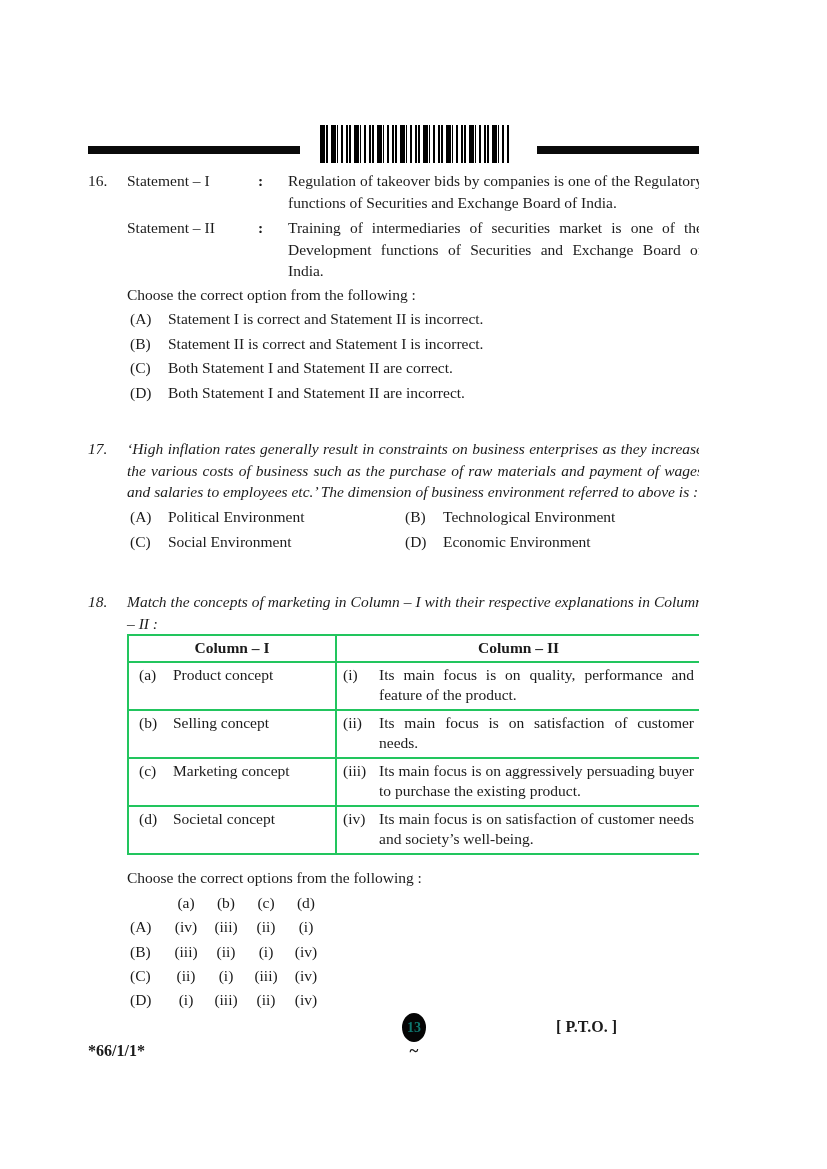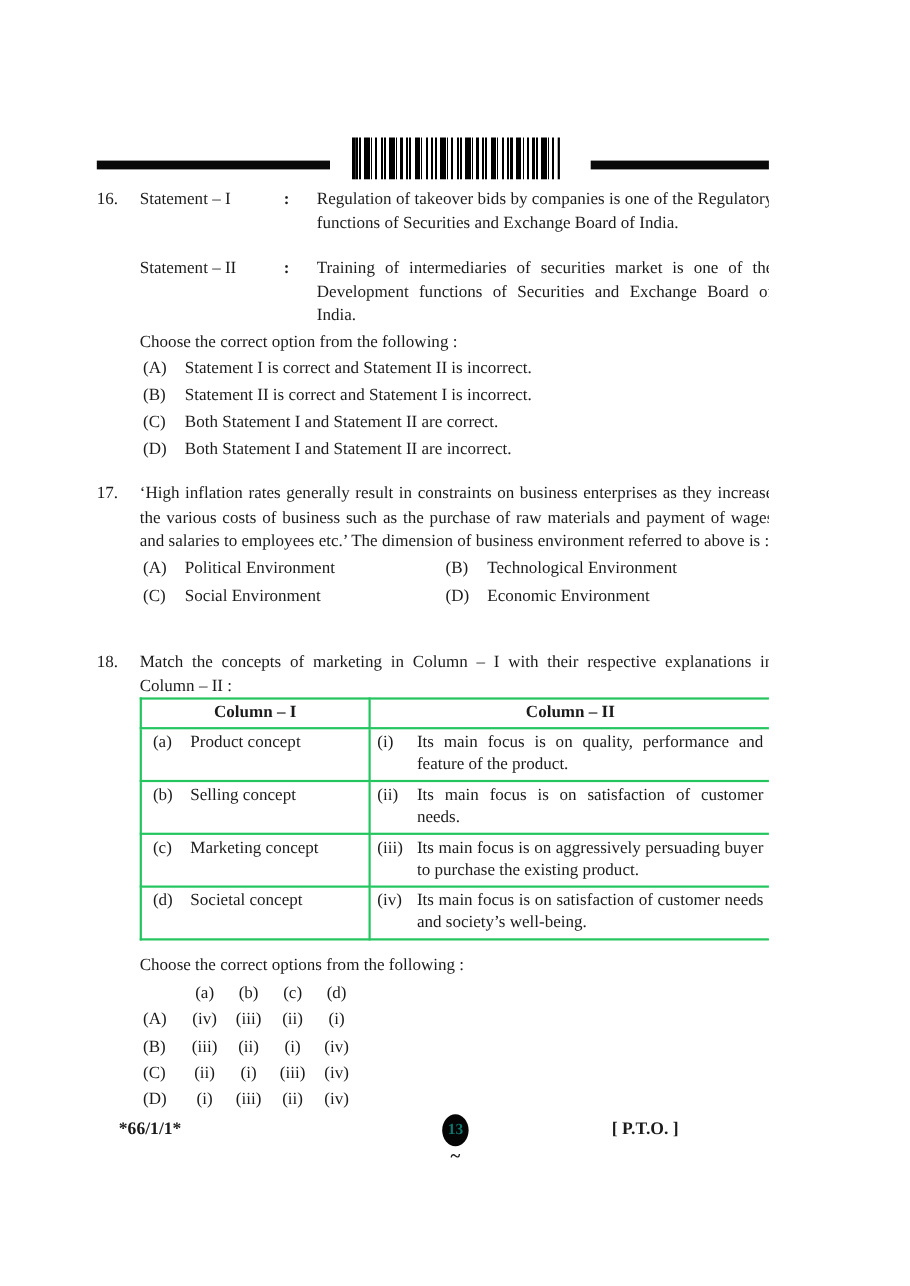--- a/index.html
+++ b/index.html
@@ -22,32 +22,32 @@
     border-left:3px solid #000; border-right:2px solid #000;
   }
 
   
   .qblock { position:absolute; left:88px; width:657px; }
   #q16 { top:170px; }
   #q17 { top:438px; }
   #q18 { top:591px; }
 
   .stmt-row { display:grid; grid-template-columns:39px 131px 30px 1fr; }
-  .stmt-row.second { margin-top:20px; }
+  .stmt-row.second { margin-top:4px; }
   .stmt-label { font-weight:normal; }
   .stmt-colon { font-weight:bold; }
   .stmt-text { margin-right:42px; text-align:justify; }
 
   .choose-row { margin-left:39px; margin-top:2px; display:flex; justify-content:space-between; padding-right:10px; }
   .marks { font-weight:bold; }
 
   .opts { margin-left:42px; margin-top:1px; }
   .opt { display:grid; grid-template-columns:38px 1fr; margin-top:3px; }
 
-  .qrow { display:grid; grid-template-columns:39px 1fr; position:relative; }
+  .qrow { display:grid; grid-template-columns:39px 1fr; position:relative;font-style:italic; }
   .qtext { margin-right:42px; text-align:justify; }
   .marks-br { position:absolute; right:10px; bottom:0; font-weight:bold; }
 
   .opt2 { margin-left:42px; display:grid; grid-template-columns:38px 237px 38px 1fr; margin-top:3.5px; }
 
   
   .mtable { margin-left:39px; width:573px; border-collapse:collapse; table-layout:fixed; }
   .mtable th, .mtable td {
     border:2px solid #22c55e; vertical-align:top;
     padding:2px 6px 3px 6px; line-height:20.5px; font-size:15.5px;
@@ -58,21 +58,21 @@
   .cr-label { width:36px; flex:0 0 36px; }
   .cr-text  { flex:1; text-align:justify; }
 
   .choose2 { margin-left:39px; margin-top:12px; }
   .matrix { margin-left:42px; margin-top:4px; }
   .mrow { display:grid; grid-template-columns:36px 40px 40px 40px 40px; height:24.3px; }
   .mcell { text-align:center; }
   .mlabel { text-align:left; }
 
   
-  .f-left  { position:absolute; left:88px; top:1016px; font-weight:bold; font-size:16px;margin-left:20px; }
+  .f-left  { position:absolute; left:88px; top:1040px; font-weight:bold; font-size:16px; }
   .f-right { position:absolute; right:82px; top:1016px; font-weight:bold; font-size:16px; }
   .f-badge {
     position:absolute; left:402px; top:1013px; width:24px; height:29px;
     border-radius:50%; background:#050505; color:#0f766e;
     font-weight:bold; font-size:14px; line-height:29px; text-align:center;
   }
   .f-tilde { position:absolute; left:402px; top:1040px; width:24px; text-align:center; font-size:17px; font-weight:bold; }
 </style>
 </head>
 <body>

